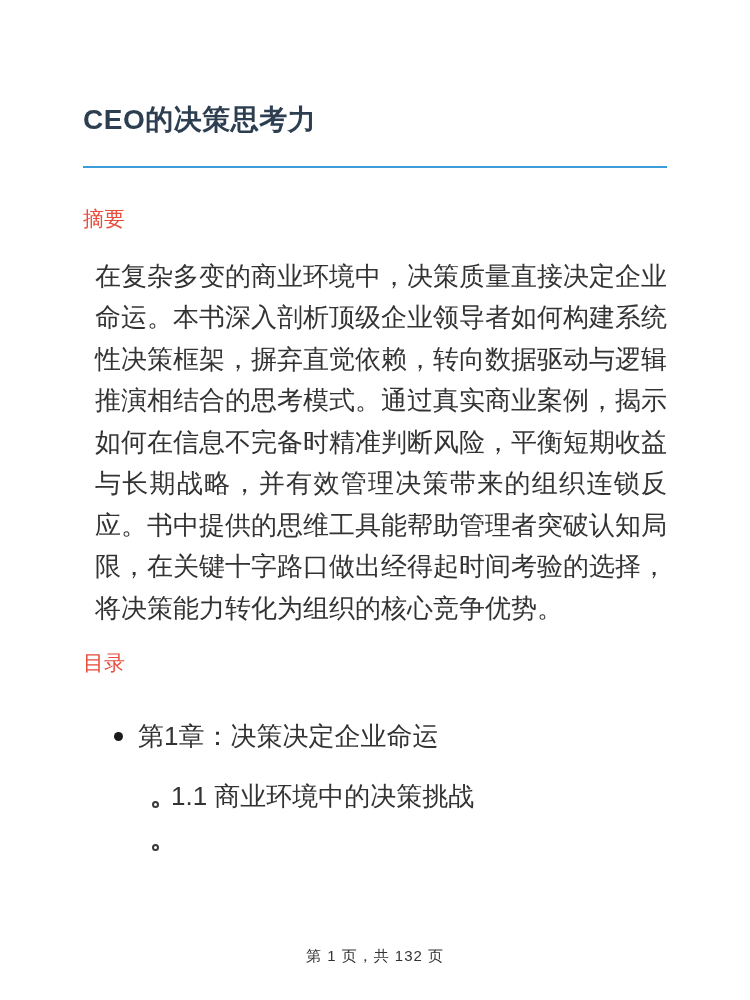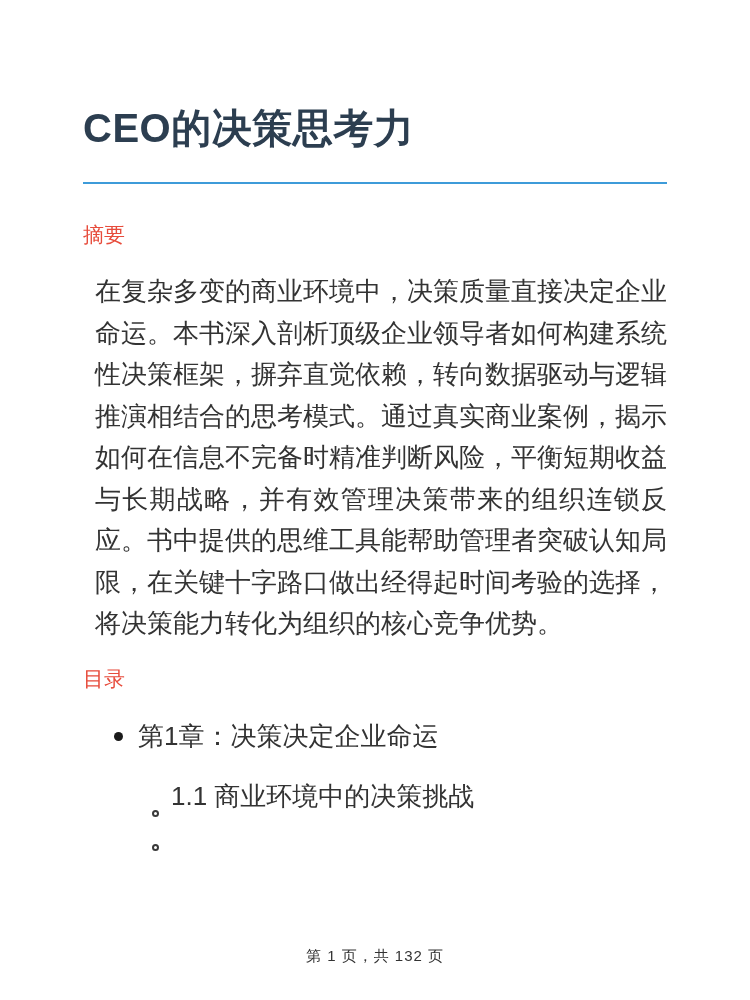--- a/index.html
+++ b/index.html
@@ -19,21 +19,21 @@
   .page{
     position:relative;
     width:750px;height:1000px;
     background:#ffffff;
   }
   .content{
     padding:102px 83px 0 83px;
   }
   .doc-title{
     color:var(--c-title);
-    font-size:40px;
+    font-size:28px;
     line-height:1.3;
     font-weight:bold;
     letter-spacing:0.5px;
     padding-bottom:28px;
     border-bottom:2px solid var(--c-rule);
   }
   .section-heading{
     color:var(--c-heading);
     font-size:21px;
     font-weight:normal;
@@ -45,21 +45,21 @@
     margin-top:23px;
     color:var(--c-body);
     font-size:26px;
     line-height:41.5px;
     text-align:justify;
     word-break:normal;
     margin-left:12px;
   }
   .toc-list{
     list-style:none;
-    margin-top:24px;
+    margin-top:40px;
   }
   .toc-chapter-row{
     display:flex;
     align-items:flex-start;
   }
   .bullet-dot{
     flex:0 0 auto;
     width:9px;height:9px;
     border-radius:50%;
     background:#1a1a1a;
@@ -77,21 +77,21 @@
     color:var(--c-body);
     font-size:26px;
     line-height:41px;
   }
   .toc-sublist{
     list-style:none;
     margin-top:19px;
   }
   .toc-section-row{
     display:flex;
-    align-items:flex-end;
+    align-items:center;
     margin-bottom:11px;
   }
   .page-footer{
     position:absolute;
     left:0;right:0;
     bottom:34px;
     text-align:center;
     color:var(--c-footer);
     font-size:15px;
     letter-spacing:1px;

